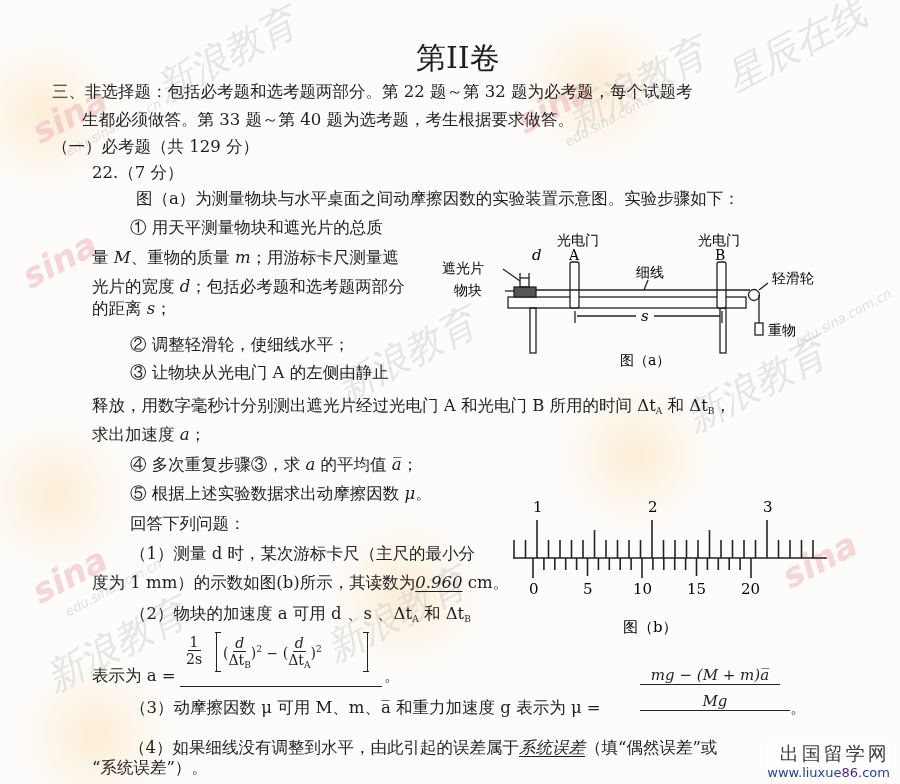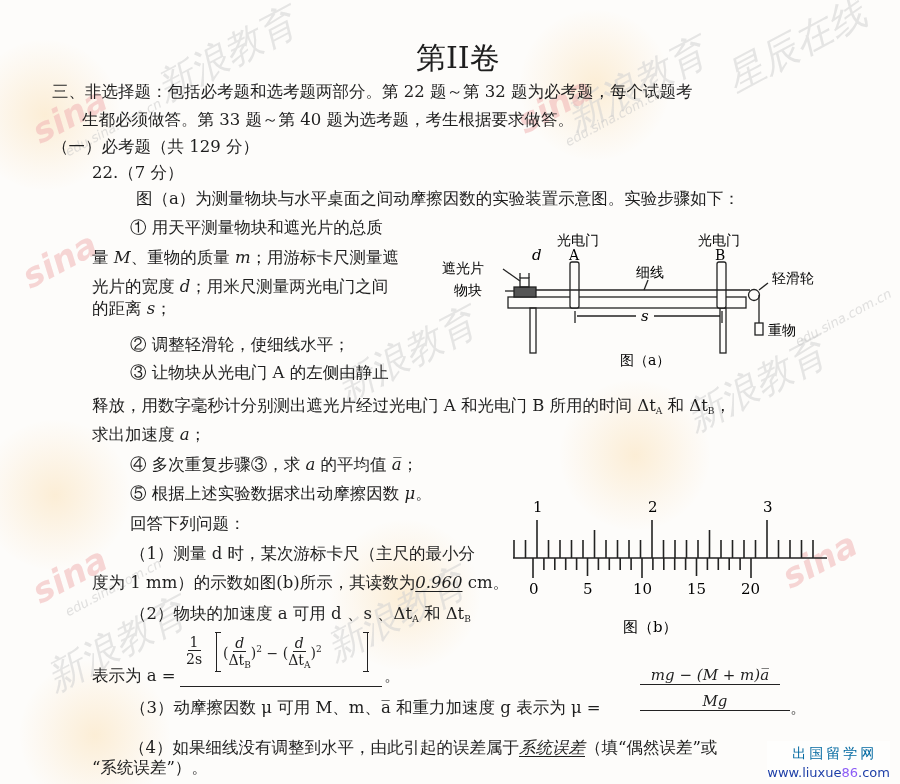--- a/index.html
+++ b/index.html
@@ -34,23 +34,23 @@
   i.v { font-style:italic; }
   sub { font-size:9px; vertical-align:-3px; }
   .ans { text-decoration:underline; text-underline-offset:3px;font-style:italic; }
   .frac { display:inline-flex; flex-direction:column; align-items:center; vertical-align:middle; }
   .frac .n { border-bottom:1px solid #222; padding:0 2px; line-height:16px; font-size:14px; }
   .frac .d { line-height:16px; font-size:14px; }
   .logo {
     position:absolute; right:10px; bottom:4px; text-align:center;
     font-family:"DejaVu Sans", sans-serif; background:rgba(255,255,255,0.6);
   }
-  .logo .cn { font-size:14px; letter-spacing:3px; color:#0369a1; line-height:24px;margin-left:12px; }
+  .logo .cn { font-size:19px; letter-spacing:3px; color:#404040; line-height:24px;margin-left:12px; }
   .logo .url { font-size:13px; color:#1e3fa8; line-height:15px; }
-  .logo .url .hl { color:#8b5cf6; }
+  .logo .url .hl { color:#4c1d95; }
   svg text { font-family:"DejaVu Serif", serif; }
 </style>
 </head>
 <body>
 
 <div class="wm">
   <div class="wm-blob" style="left:-30px;top:40px;"></div>
   <div class="wm-blob" style="left:520px;top:10px;"></div>
   <div class="wm-blob" style="left:-20px;top:420px;"></div>
   <div class="wm-blob" style="left:330px;top:520px;"></div>
@@ -77,21 +77,21 @@
 <div class="title">第II卷</div>
 
 <div class="line" style="left:52px;top:82px;">三、非选择题：包括必考题和选考题两部分。第 22 题～第 32 题为必考题，每个试题考</div>
 <div class="line" style="left:82px;top:110px;">生都必须做答。第 33 题～第 40 题为选考题，考生根据要求做答。</div>
 <div class="line" style="left:52px;top:137px;">（一）必考题（共 129 分）</div>
 
 <div class="line" style="left:92px;top:163px;">22.（7 分）</div>
 <div class="line" style="left:136px;top:189px;">图（a）为测量物块与水平桌面之间动摩擦因数的实验装置示意图。实验步骤如下：</div>
 <div class="line" style="left:130px;top:218px;">① 用天平测量物块和遮光片的总质</div>
 <div class="line" style="left:92px;top:248px;"><span>量 </span><i class="v">M</i><span>、重物的质量 </span><i class="v">m</i><span>；用游标卡尺测量遮</span></div>
-<div class="line" style="left:92px;top:277px;"><span>光片的宽度 </span><i class="v">d</i><span>；用米尺测量两光电门之间</span></div>
+<div class="line" style="left:92px;top:277px;"><span>光片的宽度 </span><i class="v">d</i><span>；包括必考题和选考题两部分</span></div>
 <div class="line" style="left:92px;top:299px;"><span>的距离 </span><i class="v">s</i><span>；</span></div>
 <div class="line" style="left:130px;top:335px;">② 调整轻滑轮，使细线水平；</div>
 <div class="line" style="left:130px;top:363px;">③ 让物块从光电门 A 的左侧由静止</div>
 <div class="line" style="left:92px;top:396px;"><span>释放，用数字毫秒计分别测出遮光片经过光电门 A 和光电门 B 所用的时间 Δt</span><sub>A</sub><span> 和 Δt</span><sub>B</sub><span>，</span></div>
 <div class="line" style="left:92px;top:425px;"><span>求出加速度 </span><i class="v">a</i><span>；</span></div>
 <div class="line" style="left:130px;top:455px;"><span>④ 多次重复步骤③，求 </span><i class="v">a</i><span> 的平均值 </span><i class="v">a̅</i><span>；</span></div>
 <div class="line" style="left:130px;top:484px;"><span>⑤ 根据上述实验数据求出动摩擦因数 </span><i class="v">μ</i><span>。</span></div>
 <div class="line" style="left:130px;top:514px;">回答下列问题：</div>
 <div class="line" style="left:130px;top:544px;">（1）测量 d 时，某次游标卡尺（主尺的最小分</div>
 <div class="line" style="left:92px;top:573px;"><span>度为 1 mm）的示数如图(b)所示，其读数为</span><span class="ans">0.960</span><span> cm。</span></div>

